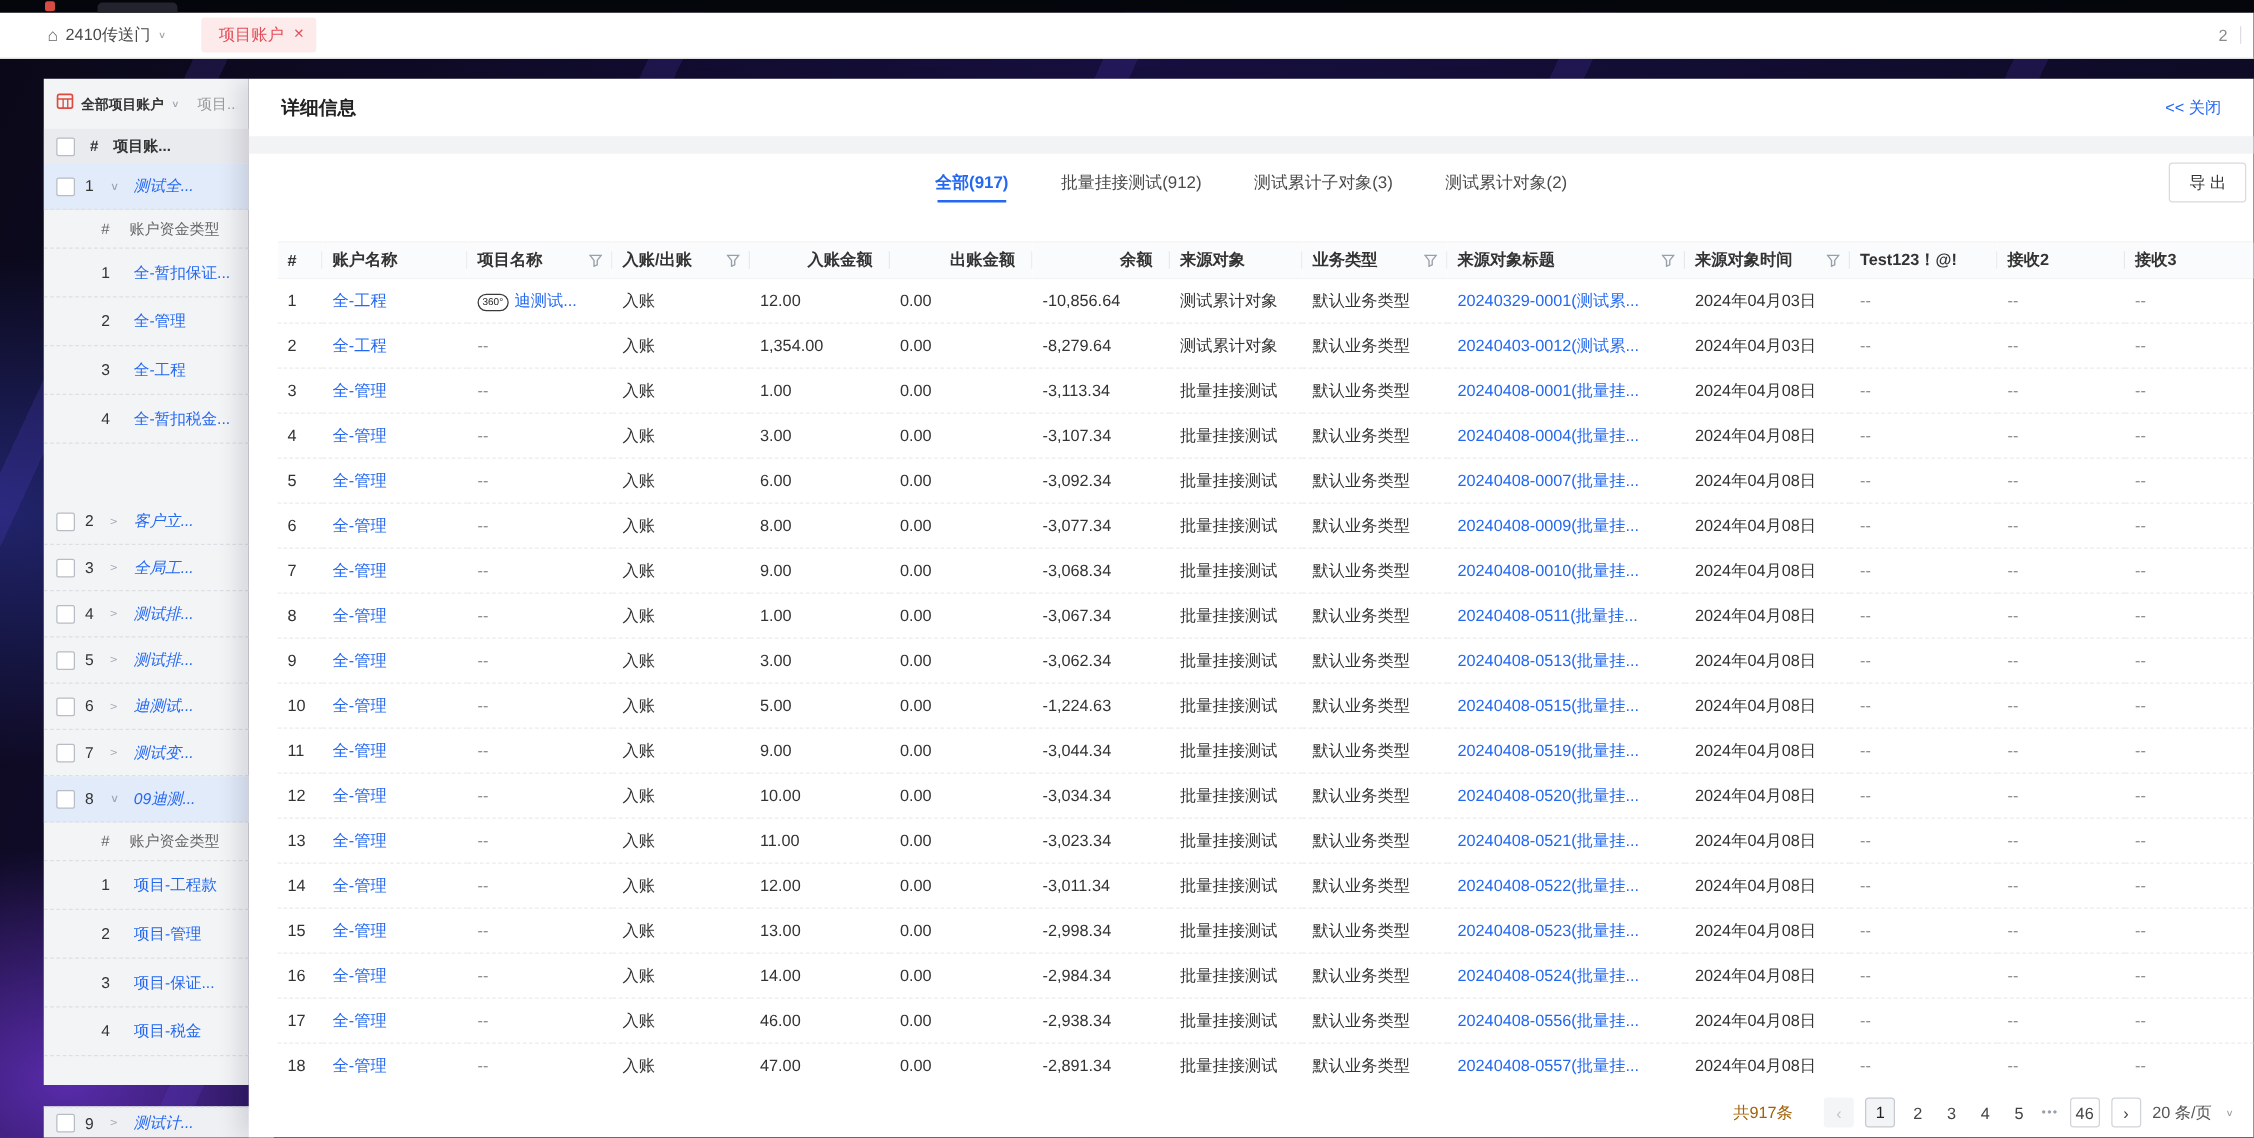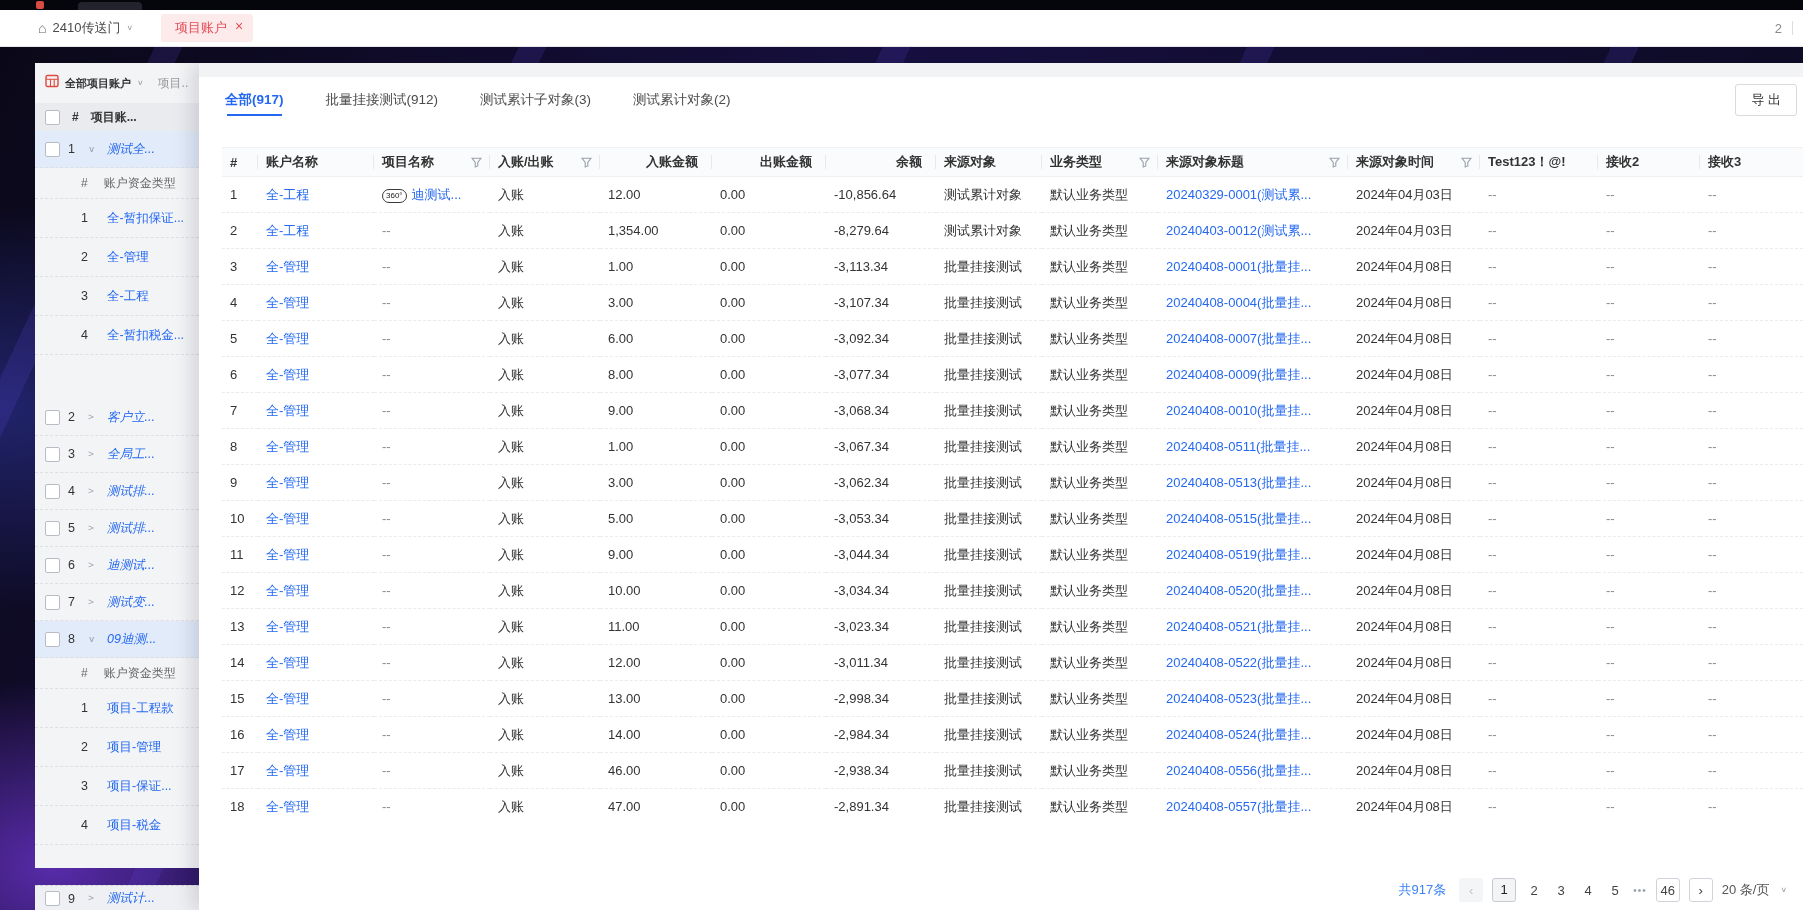--- a/index.html
+++ b/index.html
@@ -45,40 +45,40 @@
   .sb-subrow .n{color:#333;width:10px;flex:none;}
   .sb-subrow .nm{color:#2468f2;white-space:nowrap;overflow:hidden;}
   .sb-spacer{height:44px;}
   .sb-detached{position:absolute;left:35px;top:839px;width:164px;height:25px;background:#eef0f3;display:flex;align-items:center;padding:0 10px;gap:8px;font-size:12.5px;border-top:1px dashed #cfd3d9;}
   
   .detail{position:absolute;left:199px;top:17px;right:0;bottom:0;background:#fff;box-shadow:-8px 0 18px rgba(10,10,30,.12);overflow:hidden;}
   .d-head{height:46px;display:flex;align-items:center;padding:0 26px;}
   .d-title{font-size:15px;font-weight:700;color:#222;}
   .d-close{margin-left:auto;color:#2468f2;font-size:13px;cursor:pointer;white-space:nowrap;}
   .d-strip{height:14px;background:#f2f3f5;}
-  .d-tabs{height:46px;display:flex;align-items:center;padding:0 26px;gap:42px;position:relative;}
+  .d-tabs{height:46px;display:flex;align-items:center;padding:0 26px;gap:42px;position:relative;justify-content:center;}
   .d-tab{font-size:13.5px;color:#4b4b4b;position:relative;padding:14px 0;cursor:pointer;white-space:nowrap;}
   .d-tab.active{color:#2468f2;font-weight:700;}
   .d-tab.active::after{content:"";position:absolute;left:2px;right:2px;bottom:7px;height:2px;background:#2468f2;}
   .export-btn{position:absolute;right:6px;top:50%;transform:translateY(-50%);border:1px solid #d8dade;background:#fff;border-radius:3px;padding:6px 15px;font-size:13px;color:#333;cursor:pointer;white-space:nowrap;}
   .d-table-wrap{margin:24px 0 0 23px;height:668px;overflow:hidden;}
   table.main{border-collapse:collapse;table-layout:fixed;width:1581px;font-size:13px;}
   table.main thead th{height:28px;background:#fafbfc;font-weight:700;color:#333;text-align:left;padding:0 8px;border-top:1px solid #f0f0f0;border-bottom:1px solid #f0f0f0;position:relative;white-space:nowrap;overflow:hidden;}
   table.main thead th:not(:last-child)::after{content:"";position:absolute;right:0;top:7px;height:14px;width:1px;background:#e9e9e9;}
   .hwrap{display:flex;align-items:center;justify-content:space-between;gap:4px;}
   th.right .hwrap{justify-content:flex-end;padding-right:6px;}
   .funnel{display:inline-flex;align-items:center;cursor:pointer;}
   table.main tbody td{height:35px;padding:0 8px;border-bottom:1px dashed #ebebeb;color:#333;white-space:nowrap;overflow:hidden;}
   td.right{text-align:left;padding-right:14px !important;}
   a.lnk{color:#2468f2;text-decoration:none;cursor:pointer;}
   .dim{color:#8b8b8b;}
   .badge360{display:inline-block;font-size:8px;line-height:1;border:1px solid #3a3a3a;border-radius:8px;padding:2px 3px;color:#222;margin-right:5px;vertical-align:1px;background:#fff;}
   
   .d-pagination{position:absolute;right:16px;bottom:8px;display:flex;align-items:center;gap:9px;font-size:13px;color:#555;}
-  .pg-total{color:#3b82f6;margin-right:4px;}
+  .pg-total{color:#a16207;margin-right:16px;}
   .pg-btn{min-width:24px;height:24px;display:inline-flex;align-items:center;justify-content:center;border-radius:3px;cursor:pointer;box-sizing:border-box;}
   .pg-prev{background:#f4f5f7;color:#c3c7cd;}
   .pg-box{border:1px solid #d0d4da;background:#fff;color:#444;}
   .pg-num{color:#444;min-width:18px;text-align:center;cursor:pointer;}
   .pg-num.current{border:1px solid #c6cad1;background:#f3f4f6;color:#222;width:24px;height:24px;line-height:22px;border-radius:3px;box-sizing:border-box;}
   .pg-ellipsis{color:#9aa0a8;letter-spacing:1px;font-size:10px;cursor:pointer;}
   .pg-size{display:flex;align-items:center;gap:11px;color:#555;cursor:pointer;white-space:nowrap;}
 </style>
 </head>
 <body>
@@ -220,20 +220,24 @@
     </aside>
 
     <div class="sb-detached">
       <span class="cb"></span>
       <span class="sb-num">9</span>
       <span class="sb-caret">&gt;</span>
       <span class="sb-name">测试计...</span>
     </div>
 
     <section class="detail">
+      <div class="d-head">
+        <span class="d-title">详细信息</span>
+        <span class="d-close">&lt;&lt; 关闭</span>
+      </div>
       <div class="d-strip"></div>
       <div class="d-tabs">
         <div id="tabs-host" style="display:flex;gap:42px;align-items:center;">
             <div class="d-tab active">全部(917)</div>
             <div class="d-tab">批量挂接测试(912)</div>
             <div class="d-tab">测试累计子对象(3)</div>
             <div class="d-tab">测试累计对象(2)</div>
           </div>
         <button class="export-btn">导 出</button>
       </div>
@@ -499,21 +503,21 @@
     <td><span class="dim">--</span></td>
     <td><span class="dim">--</span></td>
   </tr>
               <tr>
     <td>10</td>
     <td><a class="lnk">全-管理</a></td>
     <td><span class="dim">--</span></td>
     <td>入账</td>
     <td class="right">5.00</td>
     <td class="right">0.00</td>
-    <td class="right">-3,053.34</td>
+    <td class="right">-1,224.63</td>
     <td>批量挂接测试</td>
     <td>默认业务类型</td>
     <td><a class="lnk">20240408-0515(批量挂...</a></td>
     <td>2024年04月08日</td>
     <td><span class="dim">--</span></td>
     <td><span class="dim">--</span></td>
     <td><span class="dim">--</span></td>
   </tr>
               <tr>
     <td>11</td>

